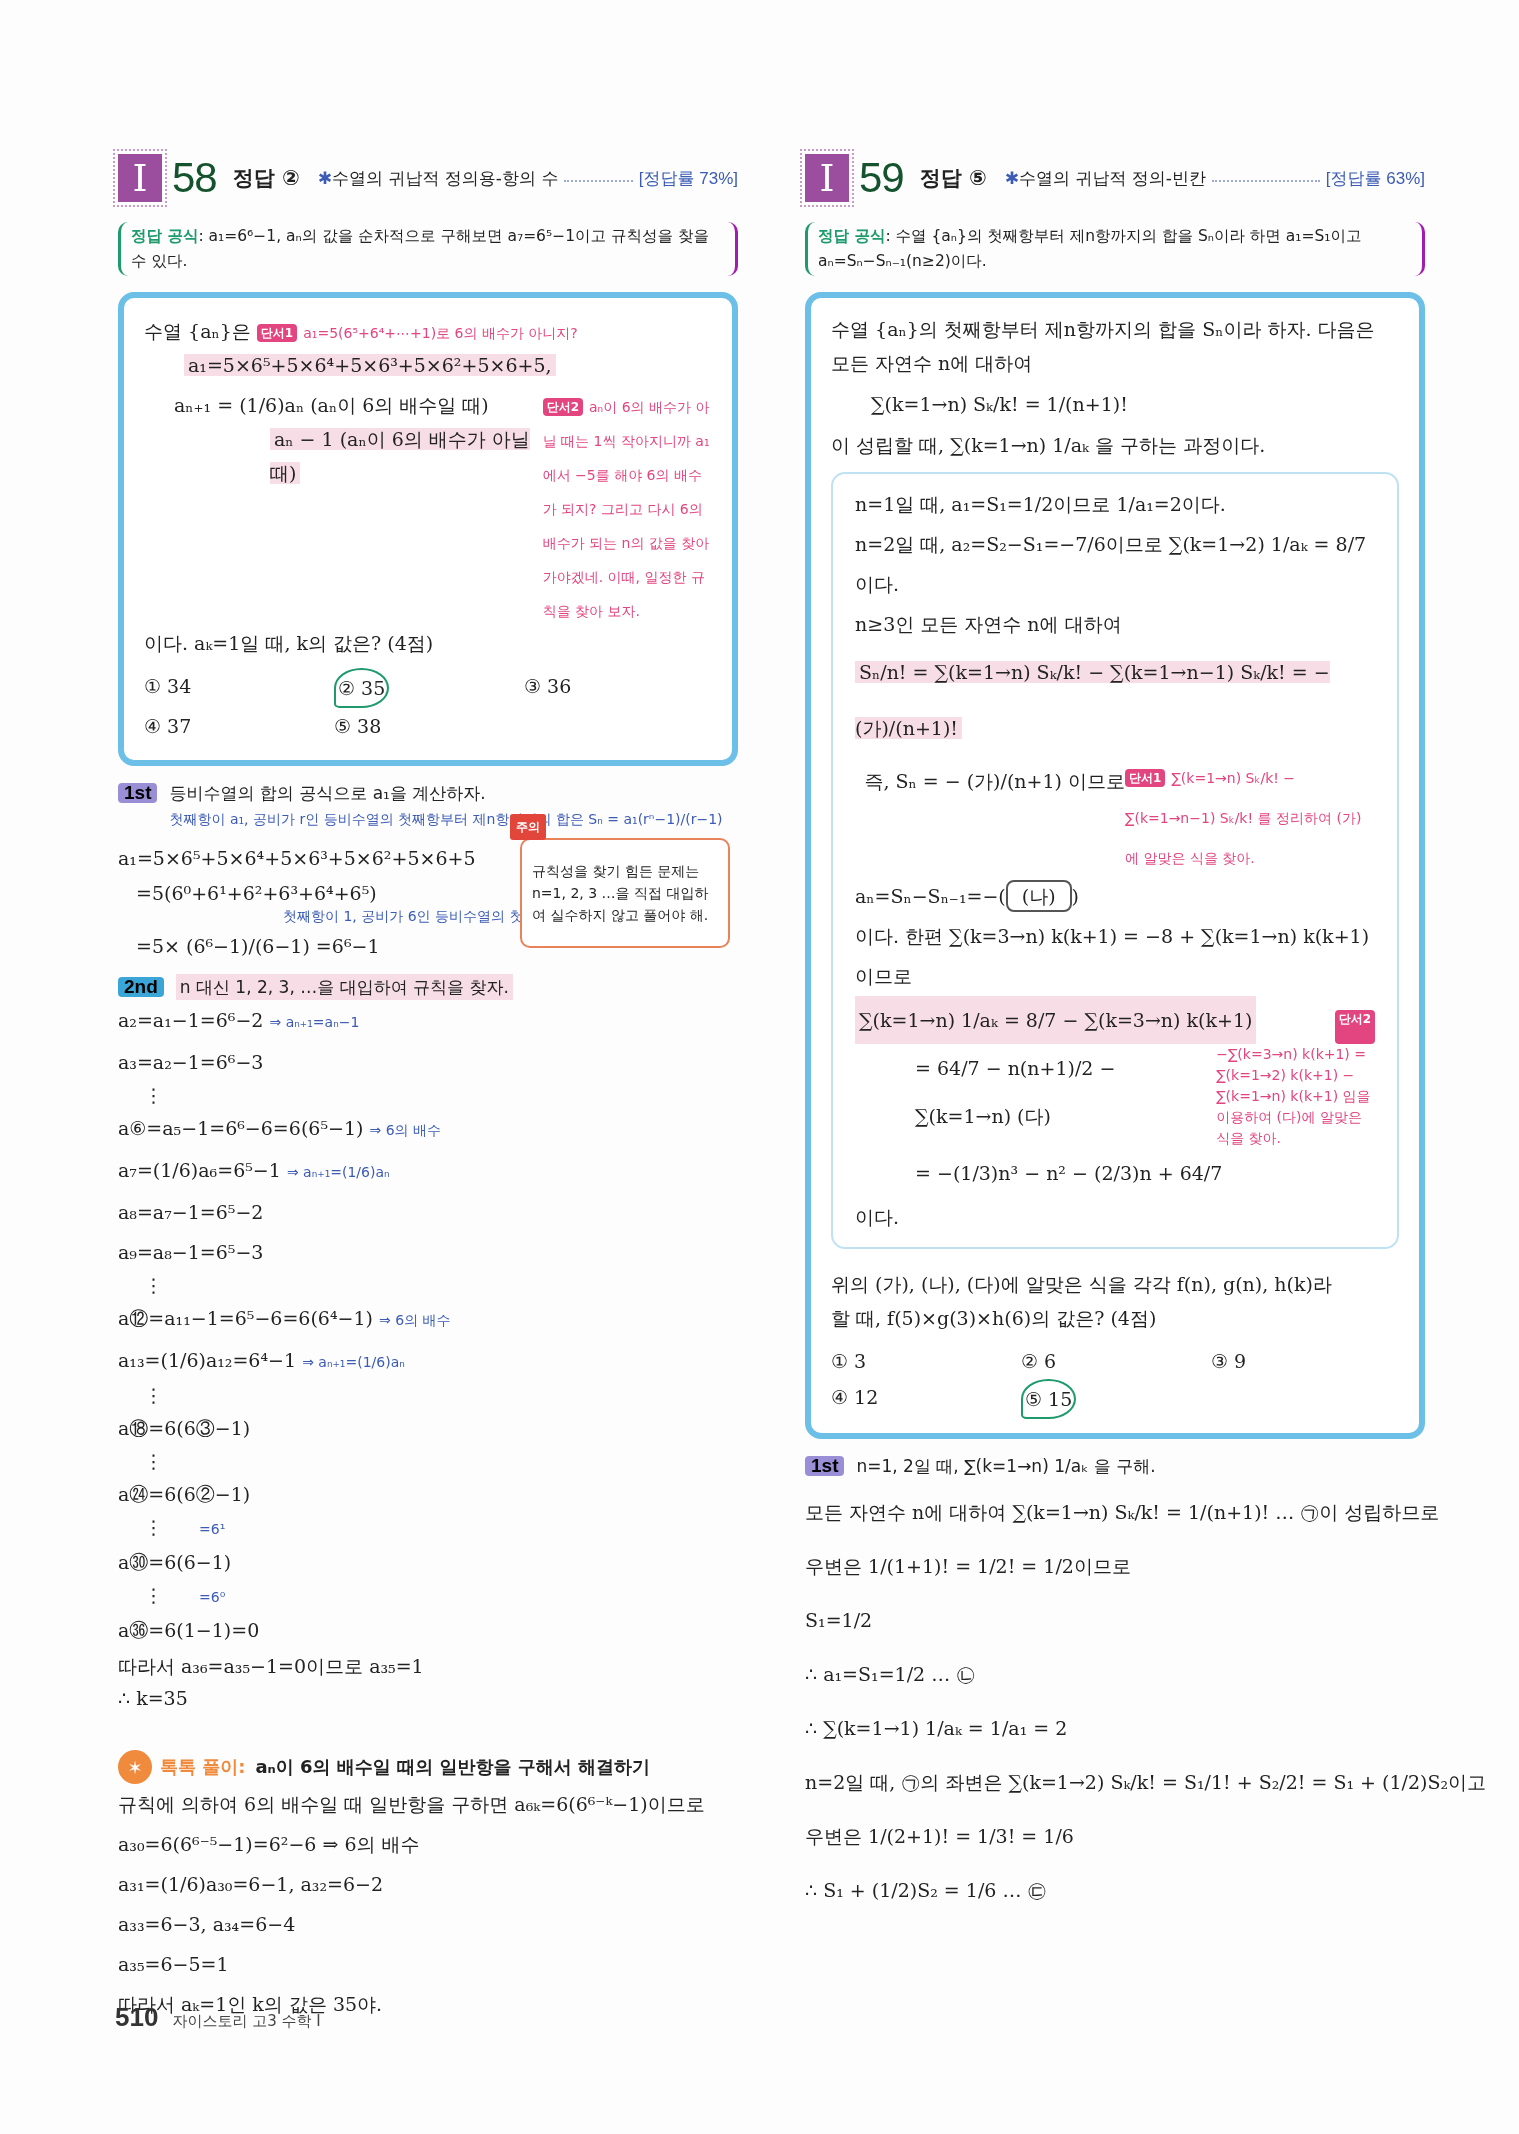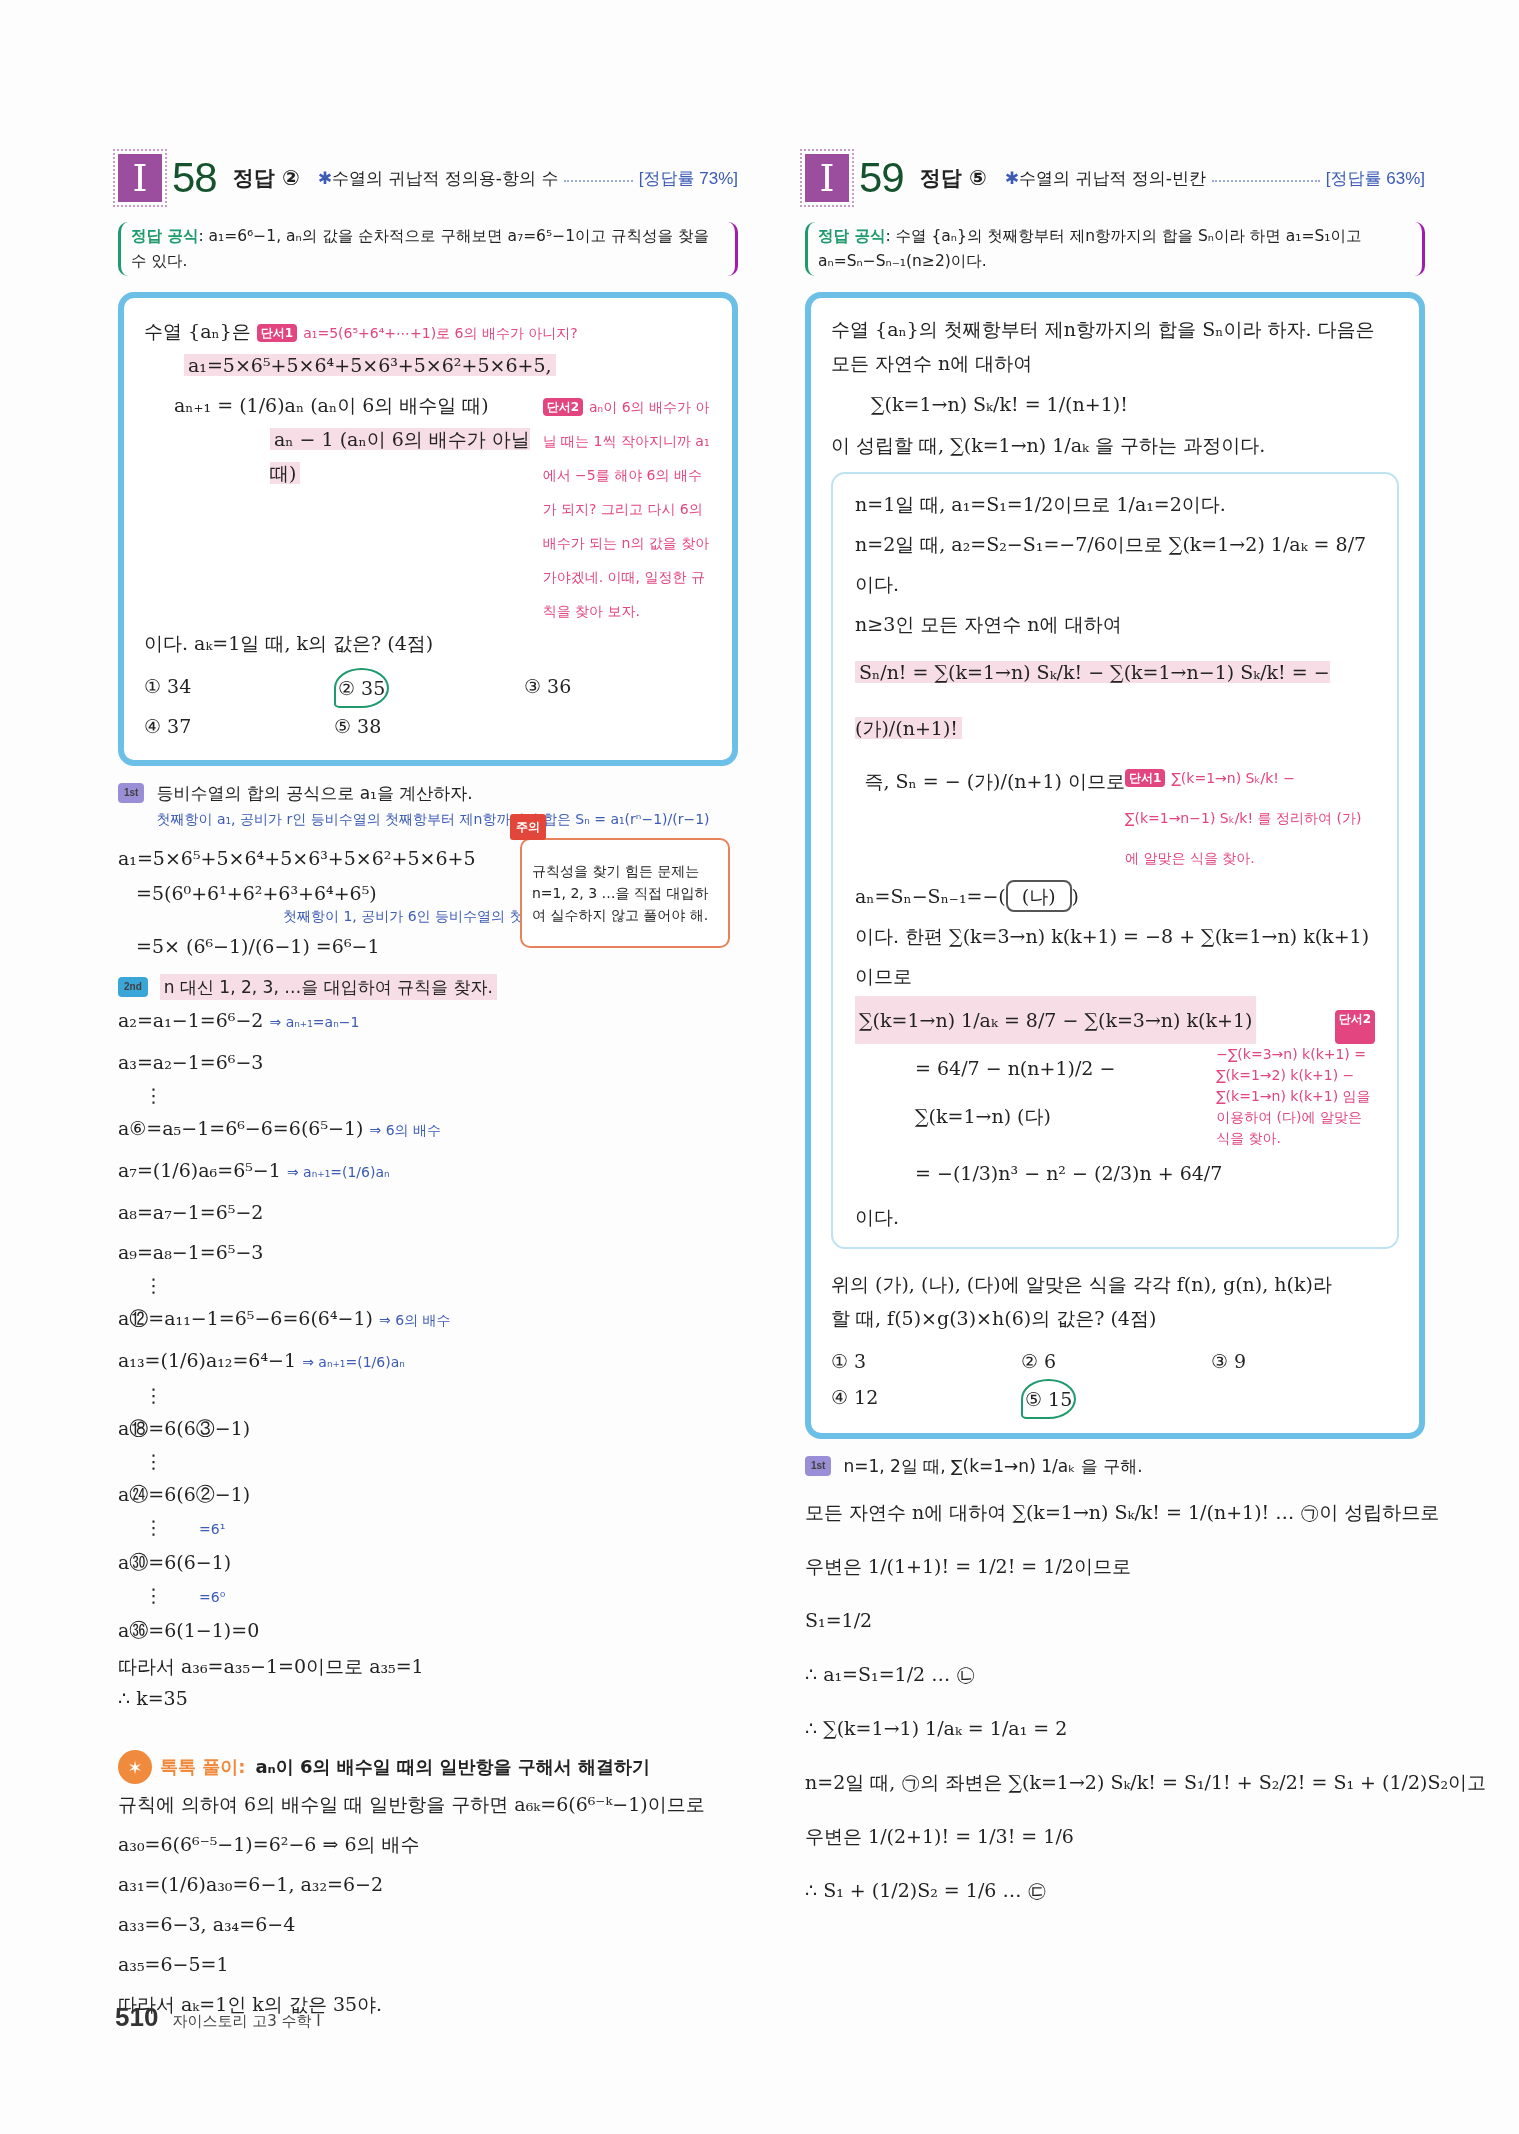--- a/index.html
+++ b/index.html
@@ -19,21 +19,21 @@
   .formula { margin-top: 16px; border-left: 3px solid #1e9a6c; border-right: 3px solid #a21caf; border-radius: 10px; padding: 2px 10px; font-family: "DejaVu Sans", sans-serif; font-size: 15.5px; line-height: 25px; }
   .formula .lbl { color: #1e9a6c; font-weight: bold; }
   .qbox { margin-top: 16px; border: 6px solid #6cbfe6; border-radius: 16px; background: #fff; padding: 16px 20px; font-size: 19px; line-height: 34px; }
   .qbox.r { padding: 14px 20px; }
   .hl { background: #f6dde6; padding: 0 4px; }
   .clue { display: inline-block; background: #e2457f; color: #fff; font-family: "DejaVu Sans", sans-serif; font-size: 12px; font-weight: bold; padding: 0 4px; border-radius: 4px; line-height: 18px; vertical-align: middle; }
   .pink { color: #e2457f; font-family: "DejaVu Sans", sans-serif; font-size: 14px; line-height: 21px; }
   .choices { display: grid; grid-template-columns: 190px 190px 190px; margin-top: 8px; font-size: 19px; line-height: 36px; }
   .picked { display: inline-block; border: 2px solid #1e9a6c; border-radius: 50% 50% 50% 10%; padding: 0 2px; }
   .step { display: flex; align-items: flex-start; margin-top: 14px; font-family: "DejaVu Sans", sans-serif; font-size: 17px; line-height: 26px; }
-  .badge { display: inline-block; color: #404040; font-family: "Liberation Sans", sans-serif; font-weight: bold; font-size: 10px; padding: 0 6px; border-radius: 4px; line-height: 20px; margin-right: 12px; margin-top: 3px; }
+  .badge { display: inline-block; color: #000000; font-family: "Liberation Sans", sans-serif; font-weight: bold; font-size: 19px; padding: 0 6px; border-radius: 4px; line-height: 20px; margin-right: 12px; margin-top: 3px; }
   .b1 { background: #9a8fd6; }
   .b2 { background: #3aa6d8; }
   .blue { color: #3b5bb5; font-family: "DejaVu Sans", sans-serif; font-size: 14px; }
   .line { font-size: 19px; line-height: 40px; white-space: nowrap; }
   .vd { padding-left: 26px; line-height: 26px; }
   .warn { position: absolute; left: 420px; top: 690px; width: 210px; border: 2px solid #e8825a; border-radius: 10px; padding: 20px 10px; background: #fff; font-family: "DejaVu Sans", sans-serif; font-size: 14px; line-height: 22px; }
   .warn .tag { position: absolute; left: -12px; top: -26px; background: #e2453a; color: #fff; font-size: 12px; font-weight: bold; padding: 2px 6px; border-radius: 3px; }
   .tok { margin-top: 36px; display: flex; align-items: center; font-family: "DejaVu Sans", sans-serif; font-size: 18px; font-weight: bold; }
   .tok .ico { width: 34px; height: 34px; border-radius: 50%; background: #f08a3c; color: #fff; font-size: 18px; display: flex; align-items: center; justify-content: center; margin-right: 8px; }
   .tok .tl { color: #f08a3c; margin-right: 10px; }

